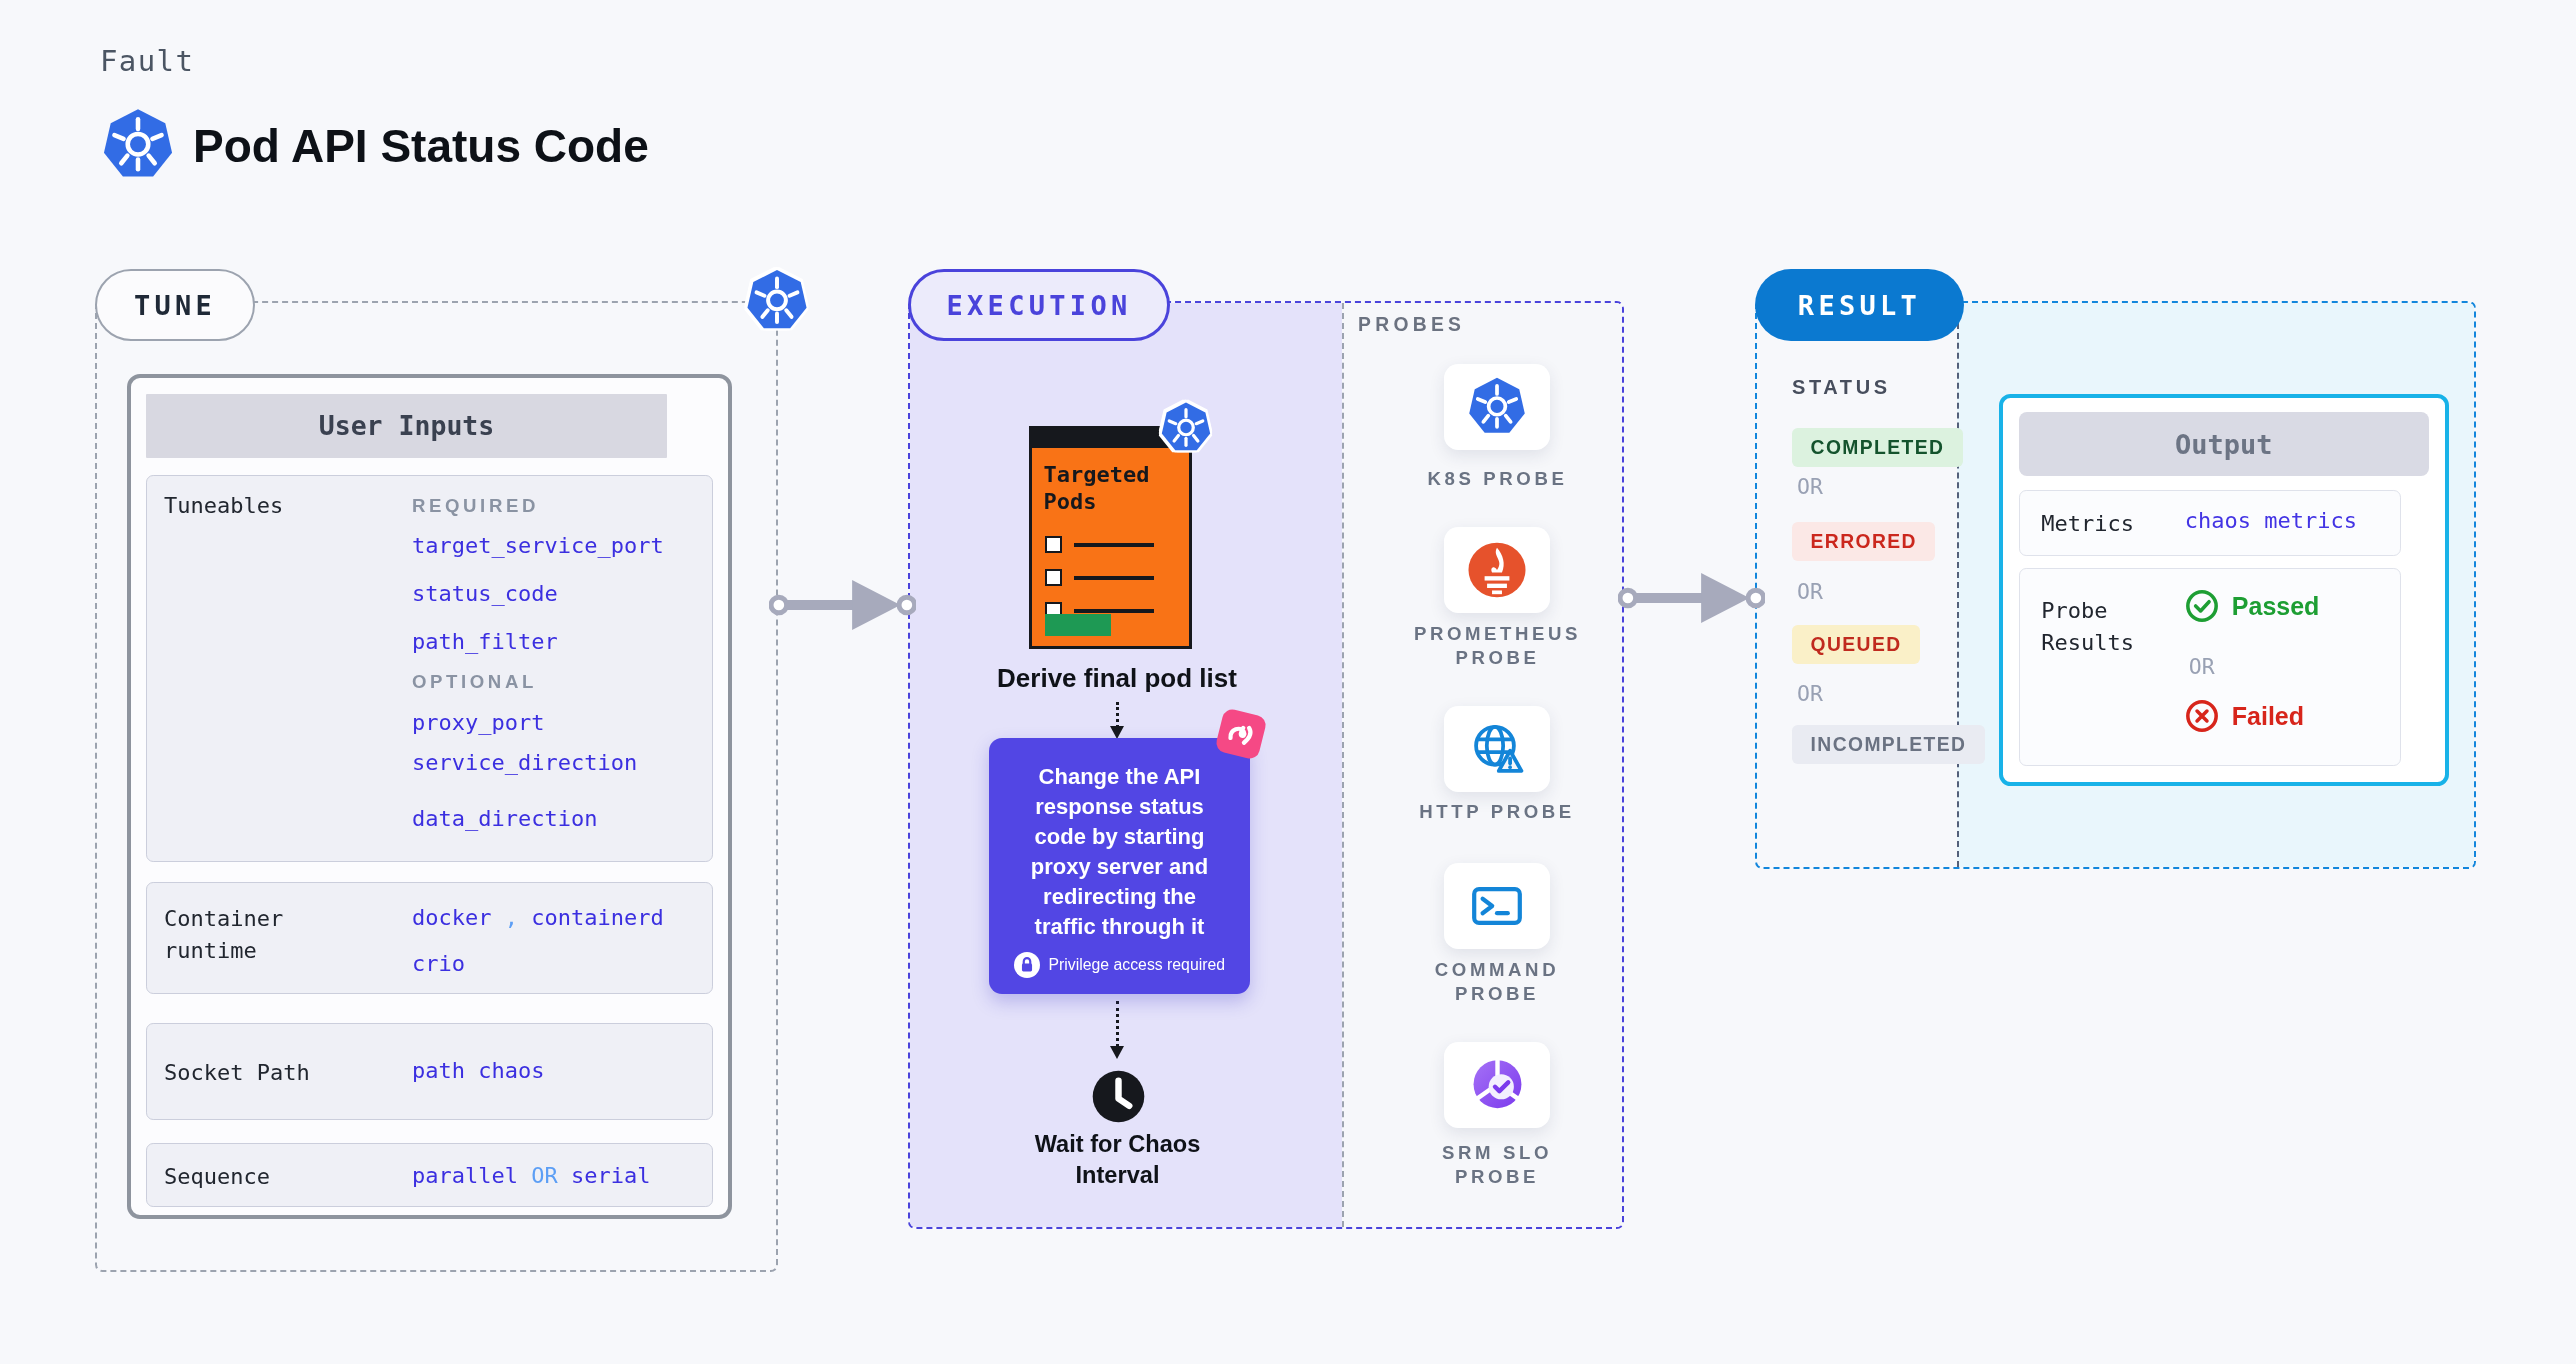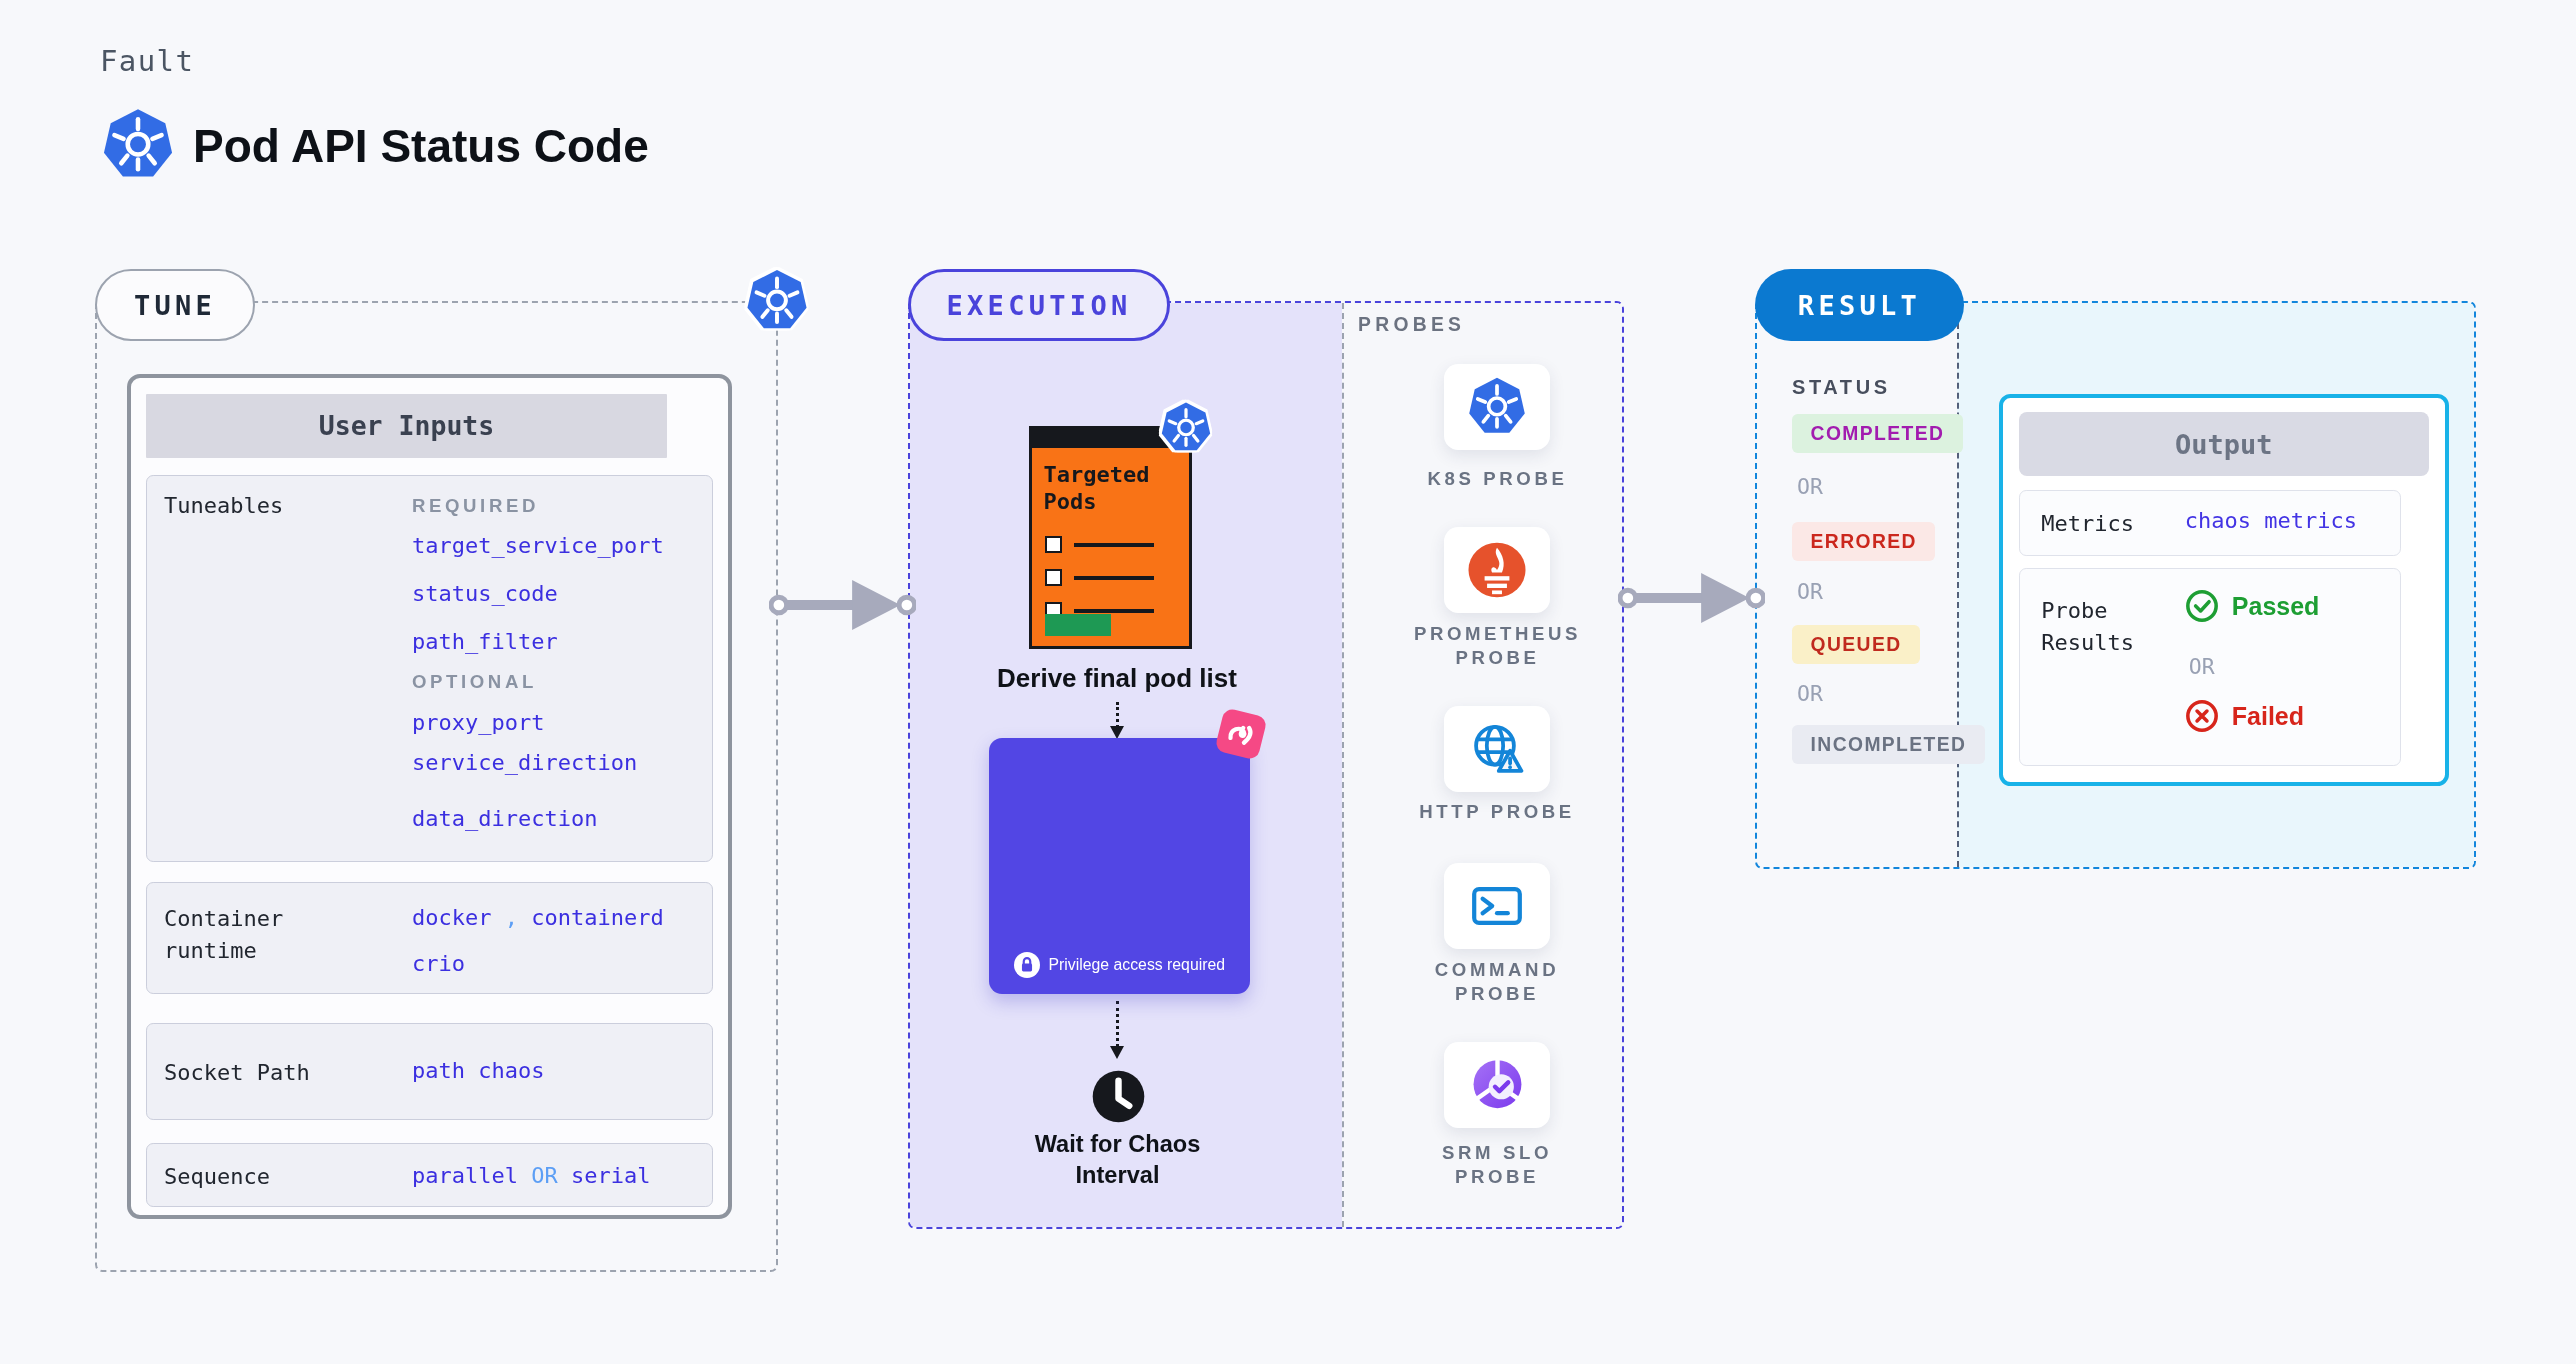--- a/index.html
+++ b/index.html
@@ -76,21 +76,21 @@
                letter-spacing:3.6px;color:#6A7383;font-family:"Liberation Sans",sans-serif;z-index:3;}
 
   
   .result-box{left:1755px;top:301px;width:721px;height:568px;border:2.9px dashed #1286DC;border-radius:7.2px;box-sizing:border-box;overflow:hidden;}
   .result-cyan{position:absolute;left:200px;top:0;right:0;height:100%;background:#E9F6FC;border-left:2.1px dashed #55607A;}
   .status-head{left:1792px;top:364px;font-size:20px;font-weight:bold;letter-spacing:3.6px;color:#474E5D;
                font-family:"Liberation Sans",sans-serif;z-index:3;margin-top:12px;}
   .badge{position:absolute;left:1792px;height:39px;border-radius:5.7px;display:flex;align-items:center;
          padding:0 18.6px;font-size:19.3px;font-weight:bold;letter-spacing:1.4px;z-index:3;
          font-family:"Liberation Sans",sans-serif;}
-  .b-completed{top:414px;background:#DCF2DF;color:#a21caf;}
+  .b-completed{top:428px;background:#DCF2DF;color:#14532d;}
   .b-errored{top:522px;background:#FBE8E6;color:#CB271D;}
   .b-queued{top:625px;background:#FAF0C8;color:#C02A1E;}
   .b-incompleted{top:725px;background:#E9EBF2;color:#6A7282;}
   .or-word{position:absolute;left:1797px;font-size:21.5px;color:#99A1B4;z-index:3;}
   .output-card{left:1999px;top:394px;width:450px;height:392px;background:#FFFFFF;border:4.3px solid #18B2E8;border-radius:11.5px;box-sizing:border-box;z-index:3;}
   .out-head{position:absolute;left:15.8px;top:14.3px;width:410px;height:64px;background:#D9DAE4;border-radius:8px;
             display:flex;align-items:center;justify-content:center;font-size:27px;font-weight:bold;color:#6C7484;}
   .out-row{position:absolute;left:15.8px;width:382px;background:#FBFCFE;border:1.4px solid #DFE2EB;border-radius:7.2px;box-sizing:border-box;}
   .out-metrics{top:92px;height:66px;}
   .out-probe{top:170px;height:198px;}
@@ -204,20 +204,21 @@
   <svg class="abs tp-k8s" viewBox="0 0 100 100">
       <use href="#k8s"></use>
     </svg>
 
   <div class="abs derive">Derive final pod list</div>
 
   <div class="abs dotline" style="left:1116px;top:702px;height:26px;"></div>
   <div class="abs dot-head" style="left:1110px;top:726px;"></div>
 
   <div class="abs purple-card">
+    <div class="purple-text">Change the API response status code by starting proxy server and redirecting the traffic through it</div>
     <div class="priv-row">
       <svg width="26" height="26" viewBox="0 0 36 36">
         <circle cx="18" cy="18" r="18" fill="#fff"></circle>
         <rect x="11" y="16" width="14" height="11" rx="2" fill="#5246E4"></rect>
         <path d="M13.5 17 v-4 a4.5 4.5 0 0 1 9 0 v4" fill="none" stroke="#5246E4" stroke-width="3"></path>
       </svg>
       <span class="priv-text">Privilege access required</span>
     </div>
   </div>
   <div class="abs pink-icon">

